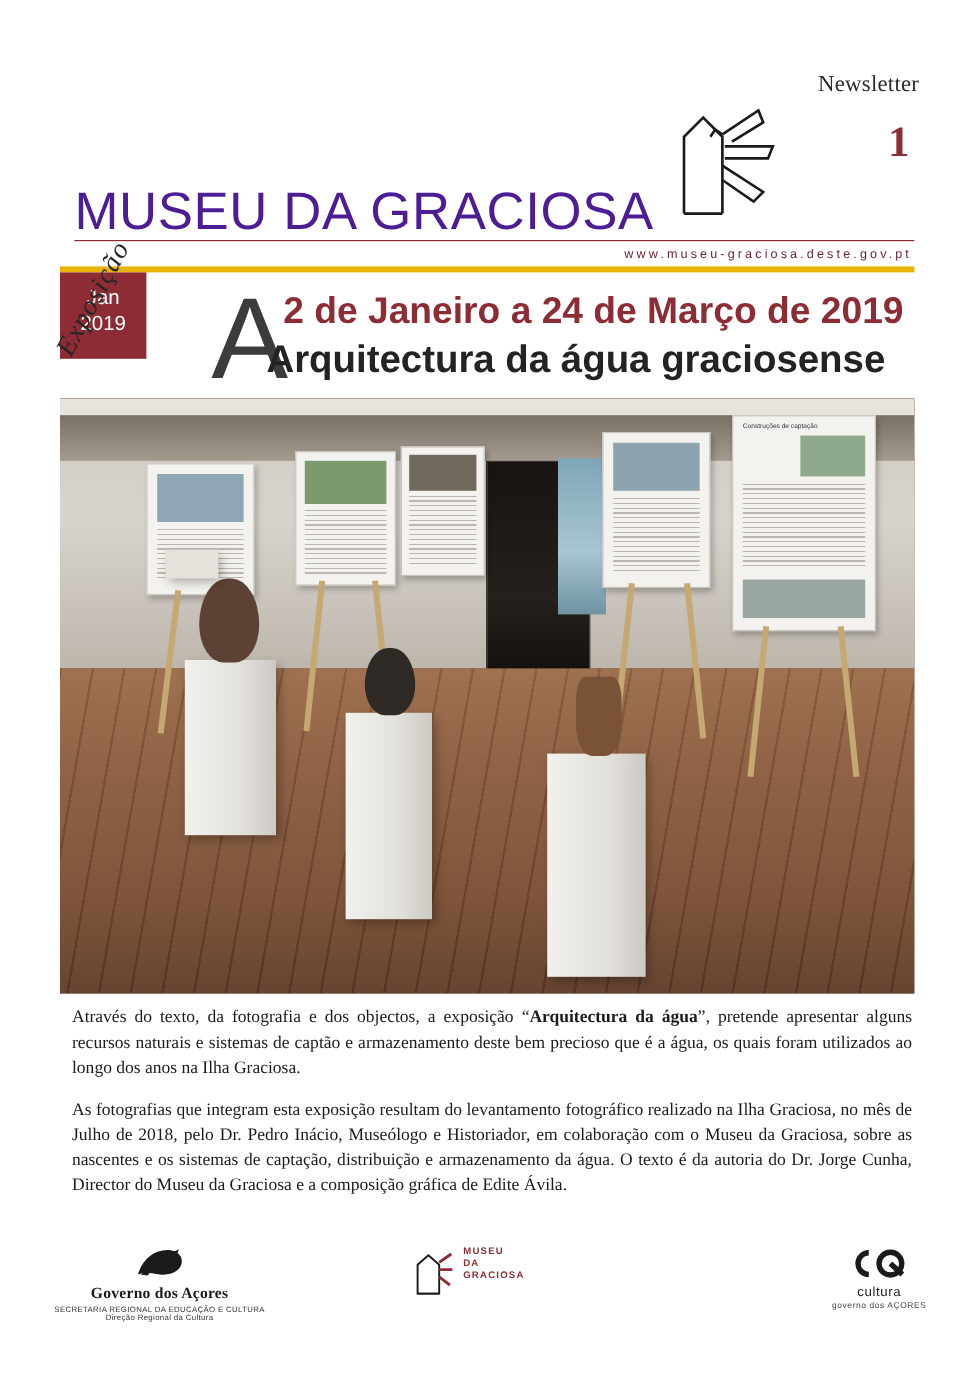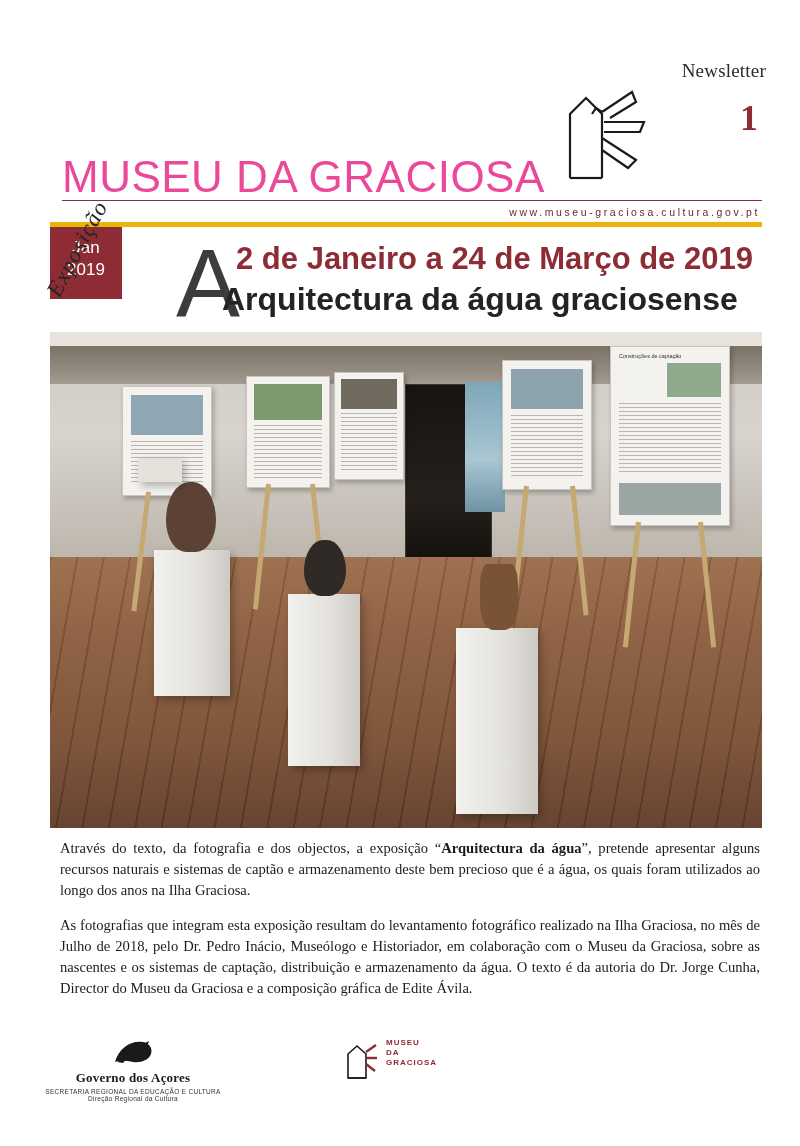--- a/index.html
+++ b/index.html
@@ -42,21 +42,21 @@
     color: #8d2c34;
     line-height: 1;
   }
   .museum-title {
     position: absolute;
     left: 62px;
     top: 152px;
     font-family: "Liberation Sans", sans-serif;
     font-size: 44px;
     letter-spacing: 0.5px;
-    color: #ec4899;
+    color: #4c1d95;
     white-space: nowrap;
   }
   .mill-icon {
     position: absolute;
     left: 540px;
     top: 78px;
     width: 130px;
     height: 110px;
   }
   .website {
@@ -292,21 +292,21 @@
       <path d="M62 34 L92 14 L96 24 L70 40"></path>
       <path d="M64 44 L104 44 L100 54 L64 54"></path>
       <path d="M62 60 L96 82 L88 90 L62 72"></path>
       <path d="M52 36 L56 30 L62 34"></path>
       <path d="M30 100 L62 100"></path>
     </g>
   </svg>
 
   <div class="museum-title">MUSEU DA GRACIOSA</div>
   <div class="rule-line"></div>
-  <div class="website">www.museu-graciosa.cultura.gov.pt</div>
+  <div class="website">www.museu-graciosa.deste.gov.pt</div>
 </div>
 
 <div class="banner">
   <div class="date-box">
     <span class="m">Jan</span>
     <span class="y">2019</span>
   </div>
   <div class="exposicao">Exposição</div>
   <div class="big-A">A</div>
   <div class="banner-dates">2 de Janeiro a 24 de Março de 2019</div>
@@ -395,13 +395,22 @@
       <path d="M10 40 L28 40" stroke="#1a1a1a" stroke-width="1.6"></path>
     </svg>
     <div class="museum-mark">
       <div>MUSEU</div>
       <div>DA</div>
       <div>GRACIOSA</div>
     </div>
   </div>
 
 
+  <div class="cultura-block">
+    <svg width="62" height="26" viewBox="0 0 62 26">
+      <path d="M22 4 A9 9 0 1 0 22 22" fill="none" stroke="#1a1a1a" stroke-width="4.5"></path>
+      <circle cx="40" cy="13" r="9.5" fill="none" stroke="#1a1a1a" stroke-width="4.5"></circle>
+      <path d="M40 13 L50 22" stroke="#1a1a1a" stroke-width="4.5"></path>
+    </svg>
+    <div style="font-family:'Liberation Sans',sans-serif;font-size:11px;color:#222;letter-spacing:0.5px;">cultura</div>
+    <div class="cultura-sub">governo dos AÇORES</div>
+  </div>
 </div>
 
 </body></html>

